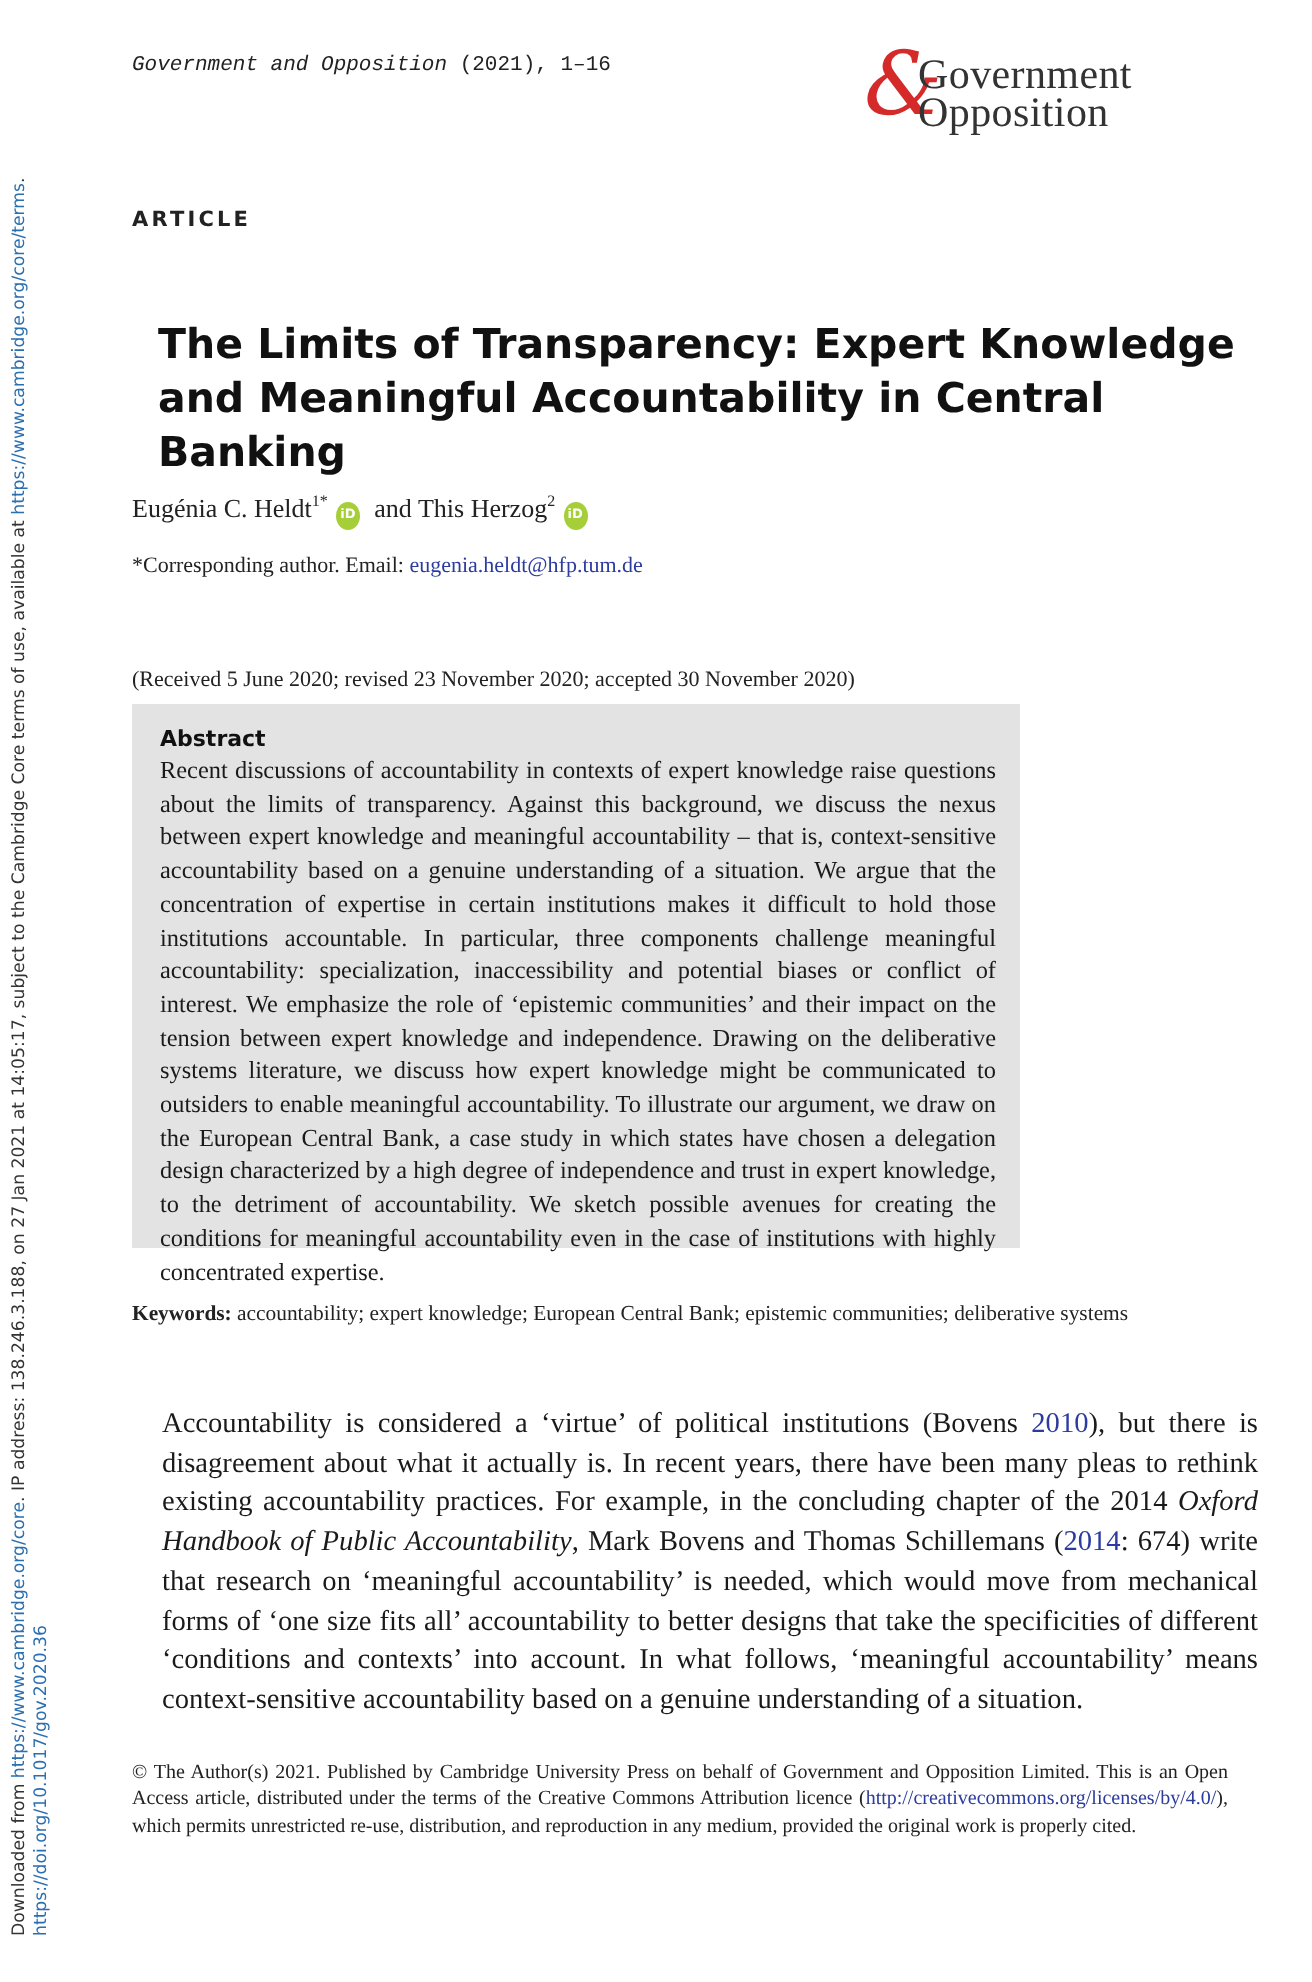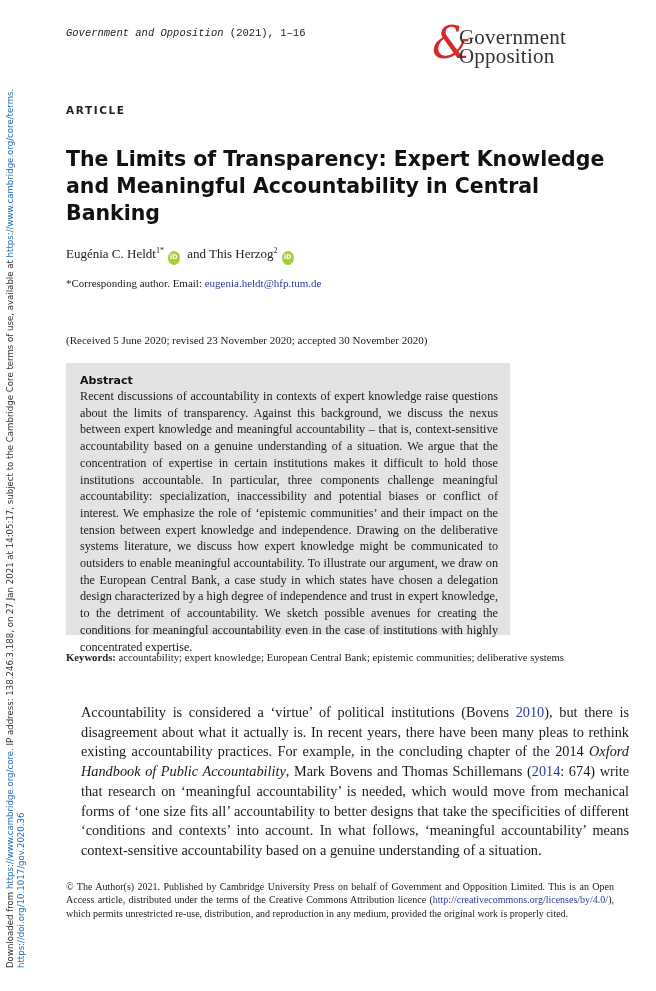--- a/index.html
+++ b/index.html
@@ -14,32 +14,32 @@
 
   .journal-info { position:absolute; left:66px; top:26px; font-family:Liberation Mono, monospace; font-size:10.5px; line-height:15px; color:#222; }
   .journal-info .jname { font-style:italic; }
   .logo { position:absolute; left:432px; top:24px; height:44px; width:190px; }
   .logo .amp { position:absolute; left:0; top:-6px; font-family:"DejaVu Serif",serif; font-size:44px; color:#d42a2a; font-style:italic; line-height:50px; }
   .logo .w1, .logo .w2 { position:absolute; left:27px; font-family:"Liberation Serif",serif; font-size:21px; color:#333; line-height:21px; letter-spacing:0.2px; }
   .logo .w1 { top:3px; }
   .logo .w2 { top:22px; }
 
   .article-label { position:absolute; left:66px; top:104px; font-family:"DejaVu Sans",sans-serif; font-size:10.5px; letter-spacing:1.6px; font-weight:bold; color:#222; }
-  .title { position:absolute; left:66px; top:146px; width:540px; font-family:"DejaVu Sans",sans-serif; font-size:20.5px; line-height:27px; font-weight:bold; color:#111; margin:0; }
+  .title { position:absolute; left:66px; top:146px; width:540px; font-family:"DejaVu Sans",sans-serif; font-size:20.5px; line-height:27px; font-weight:bold; color:#111; margin:13px; }
 
   .authors { position:absolute; left:66px; top:246px; font-family:"Liberation Serif",serif; font-size:13px; color:#222; }
   .authors sup { font-size:8px; }
   .orcid { display:inline-block; width:12px; height:14px; border-radius:50%; background:#a6ce39; color:#fff; font-family:"DejaVu Sans",sans-serif; font-size:6.5px; font-weight:bold; text-align:center; line-height:12px; vertical-align:-1px; margin:0 4px; }
 
   .affil { position:absolute; left:66px; top:275px; width:560px; font-family:"Liberation Serif",serif; font-size:11px; line-height:16px; color:#222; }
   .affil sup { font-size:7px; }
   .affil a { color:#2b3b9e; text-decoration:none; }
   .received { position:absolute; left:66px; top:334px; font-family:"Liberation Serif",serif; font-size:11px; color:#222; }
 
-  .abstract-box { position:absolute; left:66px; top:363px; width:444px; height:272px; background:#e3e3e3; padding:10px 12px 0 14px; box-sizing:border-box; }
+  .abstract-box { position:absolute; left:66px; top:352px; width:444px; height:272px; background:#e3e3e3; padding:10px 12px 0 14px; box-sizing:border-box; }
   .abstract-box h2 { margin:0; font-family:"DejaVu Sans",sans-serif; font-size:11px; font-weight:bold; color:#111; line-height:15px; }
   .abstract-box p { margin:0; font-family:"Liberation Serif",serif; font-size:12.2px; line-height:16.7px; text-align:justify; color:#1a1a1a; }
 
   .keywords { position:absolute; left:66px; top:650px; width:548px; font-family:"Liberation Serif",serif; font-size:10.7px; line-height:15px; color:#222; }
   .keywords b { font-weight:bold; }
 
   .body-text { position:absolute; left:81px; top:703px; width:548px; font-family:"Liberation Serif",serif; font-size:14.3px; line-height:19.7px; text-align:justify; color:#1a1a1a; margin:0; }
   .body-text .ref { color:#2b3b9e; }
   .body-text i { font-style:italic; }
 

